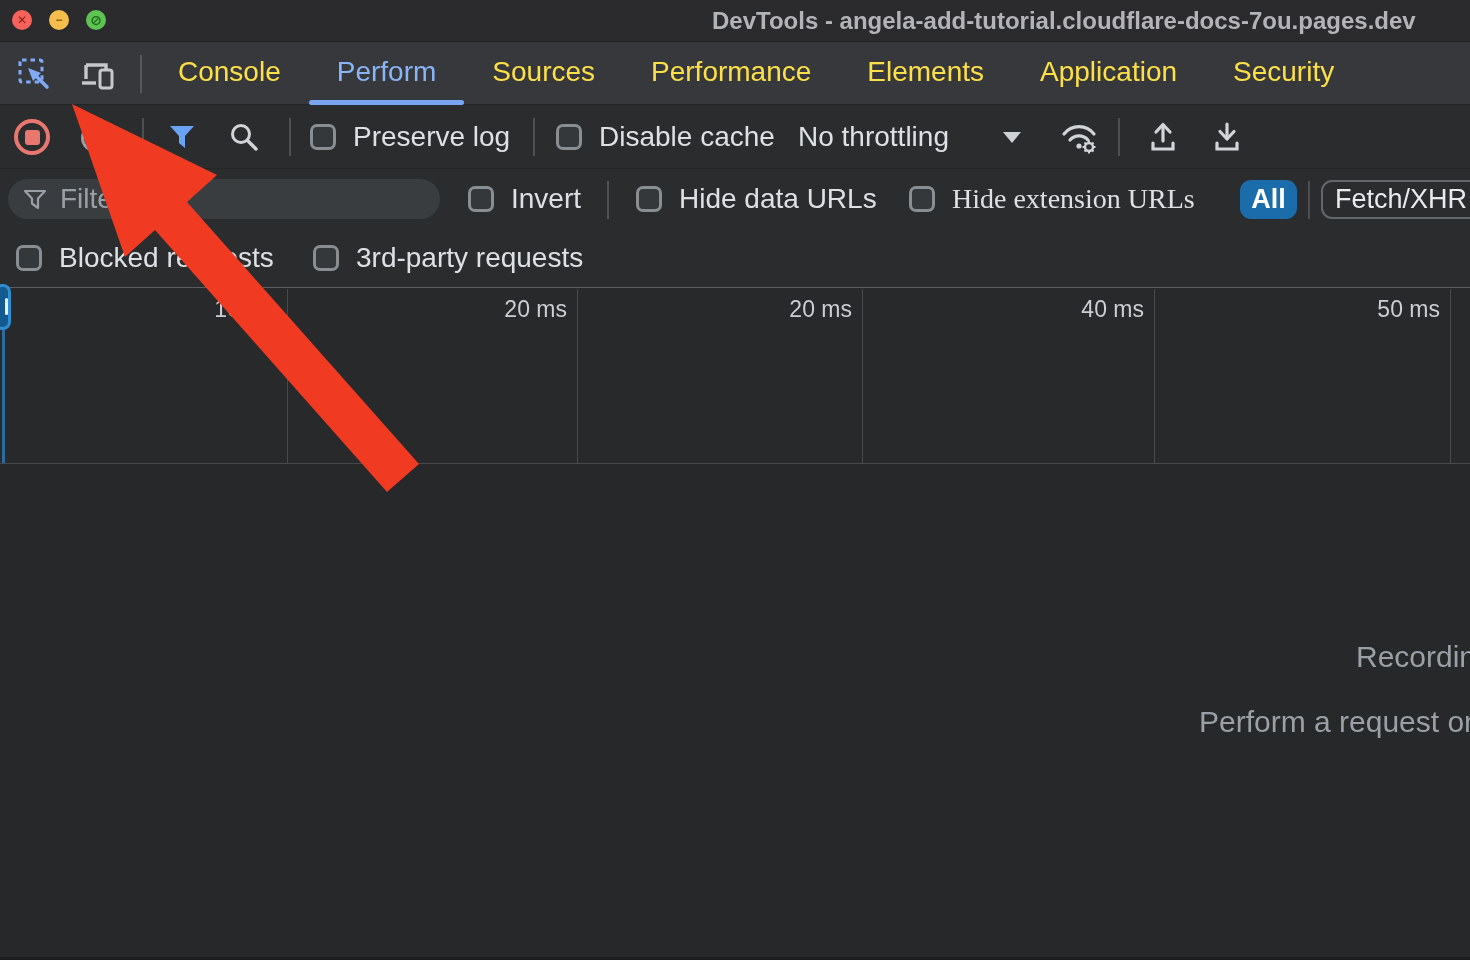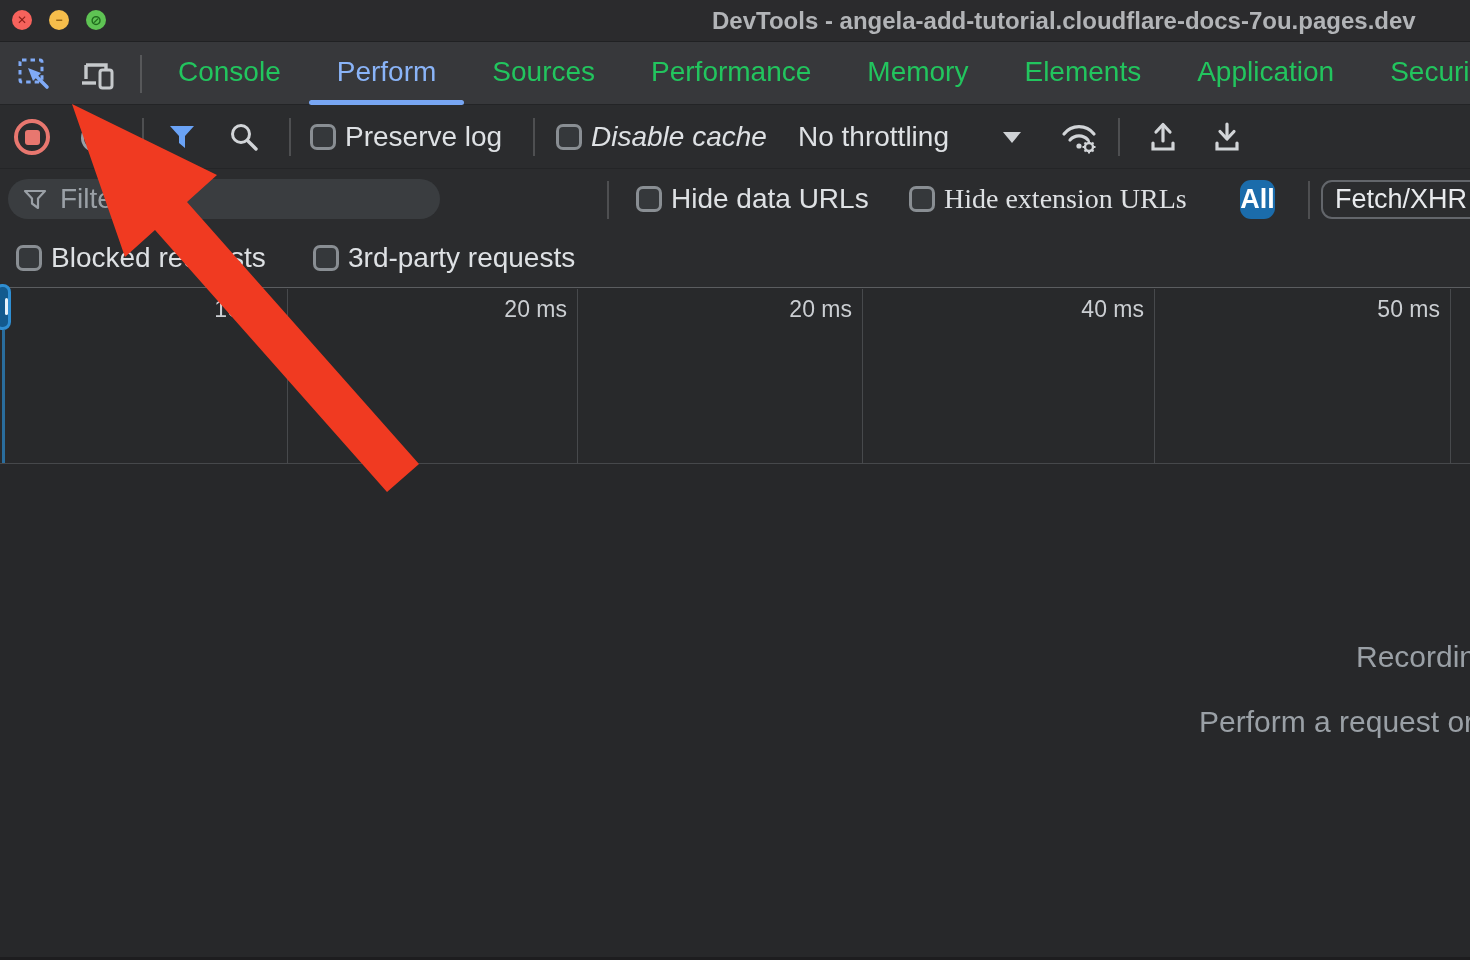--- a/index.html
+++ b/index.html
@@ -19,44 +19,44 @@
   .light.red   { background:#f7625c; color:#8c1d18; }
   .light.yellow{ background:#f5bd4b; color:#8f5c0d; }
   .light.green { background:#5ec353; color:#1f6b1d; font-size:14px; }
   .win-title { position:absolute; left:712px; top:0; height:42px; line-height:42px; white-space:nowrap; font-size:24px; font-weight:700; color:#b2b4b7; }
 
   
   .tabbar { position:absolute; left:0; top:42px; width:1470px; height:63px; background:#37383b; border-bottom:1px solid #232426; }
   .tabbar-icon { position:absolute; top:14px; cursor:pointer; }
   .tab-sep { position:absolute; left:140px; top:13px; width:2px; height:38px; background:rgba(255,255,255,0.16); }
   .tabs { position:absolute; left:150px; top:0; height:63px; display:flex; }
-  .tab { height:63px; line-height:60px; padding:0 28px; font-size:28px; color:#22c55e; white-space:nowrap; position:relative; cursor:pointer; }
+  .tab { height:63px; line-height:60px; padding:0 28px; font-size:28px; color:#fde047; white-space:nowrap; position:relative; cursor:pointer; }
   .tab.active { color:#8ab4f8; }
   .tab.active::after { content:""; position:absolute; left:0; right:0; bottom:0; height:5px; background:#78a6f3; border-radius:3px; }
 
   
   .toolbar { position:absolute; left:0; top:105px; width:1470px; height:63px; background:#2b2c2e; }
   .vsep { position:absolute; width:2px; height:38px; top:13px; background:rgba(255,255,255,0.17); }
   .record-btn { position:absolute; left:14px; top:14px; width:36px; height:36px; border:4px solid #e8776f; border-radius:50%; display:flex; align-items:center; justify-content:center; }
   .record-btn .sq { width:15px; height:15px; border-radius:3px; background:#e8776f; }
   .clear-btn { position:absolute; left:81px; top:19px; width:28px; height:28px; border:3px solid #9aa0a6; border-radius:50%; }
   .clear-btn::after { content:""; position:absolute; left:-2px; top:10px; width:26px; height:3px; background:#9aa0a6; transform:rotate(-45deg); }
   .chk { width:26px; height:26px; border:3px solid #898e93; border-radius:7px; background:#35383b; flex:none; }
-  .ctl { position:absolute; display:flex; align-items:center; gap:9px; height:63px; top:0; font-size:28px; color:#dee1e4; white-space:nowrap; }
+  .ctl { position:absolute; display:flex; align-items:center; gap:17px; height:63px; top:0; font-size:28px; color:#dee1e4; white-space:nowrap; }
   .ctl2 { height:60px; }
   .caret { width:0; height:0; border-left:9px solid transparent; border-right:9px solid transparent; border-top:11px solid #cfd2d5; }
 
   
   .filterbar { position:absolute; left:0; top:168px; width:1470px; height:60px; background:#2b2c2e; border-top:1px solid #242527; }
   .filterbar2 { position:absolute; left:0; top:228px; width:1470px; height:59px; background:#2b2c2e; }
   .filter-pill { position:absolute; left:8px; top:10px; width:432px; height:40px; background:#3a3d40; border-radius:21px; display:flex; align-items:center; padding:0 14px; gap:12px; }
   .filter-input { background:transparent; border:none; outline:none; font-family:inherit; font-size:28px; color:#dee1e4; width:330px; }
   .filter-input::placeholder { color:#9aa0a6; }
   .chip { position:absolute; top:11px; height:39px; border-radius:11px; display:flex; align-items:center; justify-content:center; font-size:27px; }
-  .chip.all { left:1240px; width:35px; background:#1b6cab; color:#fff; font-weight:bold; }
+  .chip.all { left:1240px; width:57px; background:#1b6cab; color:#fff; font-weight:bold; }
   .chip.outline { left:1321px; width:160px; border:2px solid #63666b; color:#e8eaed; }
 
   
   .timeline { position:absolute; left:0; top:287px; width:1470px; height:177px; background:#28292b; border-top:1px solid #5b5d60; border-bottom:1px solid #46484b; }
   .tl-div { position:absolute; top:1px; width:1px; height:175px; background:#47494c; }
   .tl-label { position:absolute; top:8px; font-size:23px; color:#cbced2; text-align:right; width:90px; }
   .tl-handle { position:absolute; left:-6px; top:-4px; width:17px; height:46px; background:#135a8e; border:3px solid #2f8ed2; border-radius:8px; }
   .tl-handle::after { content:""; position:absolute; left:8px; top:11px; width:3px; height:17px; background:#e8f2fa; border-radius:2px; }
   .tl-handle-line { position:absolute; left:2px; top:42px; width:3px; height:133px; background:#2a6d9d; }
 
@@ -105,21 +105,20 @@
       <path d="M8 9 v14" stroke="#c6c9cc" stroke-width="3.4"></path>
       <rect x="22" y="14" width="12" height="18" rx="2.5" fill="#37383b" stroke="#c6c9cc" stroke-width="3"></rect>
     </svg>
   </div>
   <div class="tab-sep"></div>
   <div class="tabs">
     <div class="tab">Console</div>
     <div class="tab active">Perform</div>
     <div class="tab">Sources</div>
     <div class="tab">Performance</div>
-    <div class="tab">Memory</div>
     <div class="tab">Elements</div>
     <div class="tab">Application</div>
     <div class="tab">Security</div>
   </div>
 </div>
 
 <div class="toolbar">
   <div class="record-btn">
     <div class="sq"></div>
   </div>
@@ -138,21 +137,21 @@
     </svg>
   </div>
   <div class="vsep" style="left:289px;"></div>
 
   <div class="ctl" style="left:310px;">
     <div class="chk"></div>
     <span>Preserve log</span>
   </div>
   <div class="vsep" style="left:533px;"></div>
 
-  <div class="ctl" style="left:556px;font-style:italic;">
+  <div class="ctl" style="left:556px;">
     <div class="chk"></div>
     <span>Disable cache</span>
   </div>
 
   <div class="ctl" style="left:798px;">
     <span>No throttling</span>
   </div>
   <div class="abs caret" style="left:1003px; top:27px;"></div>
 
   <div class="abs" style="left:1060px; top:16px;">
@@ -191,20 +190,24 @@
   </div>
 </div>
 
 <div class="filterbar">
   <div class="filter-pill">
     <svg class="icon" width="26" height="26" viewBox="0 0 26 26">
       <polygon points="3,5 23,5 16,12.5 16,22 10,17.5 10,12.5" fill="none" stroke="#9aa0a6" stroke-width="2.2" stroke-linejoin="round"></polygon>
     </svg>
     <input class="filter-input" type="text" placeholder="Filter" style="">
   </div>
+  <div class="ctl ctl2" style="left:468px;">
+    <div class="chk"></div>
+    <span>Invert</span>
+  </div>
   <div class="vsep" style="left:607px; top:12px;"></div>
   <div class="ctl ctl2" style="left:636px;">
     <div class="chk"></div>
     <span>Hide data URLs</span>
   </div>
   <div class="ctl ctl2" style="left:909px;font-family:Liberation Serif, serif;">
     <div class="chk"></div>
     <span>Hide extension URLs</span>
   </div>
   <div class="chip all">All</div>

